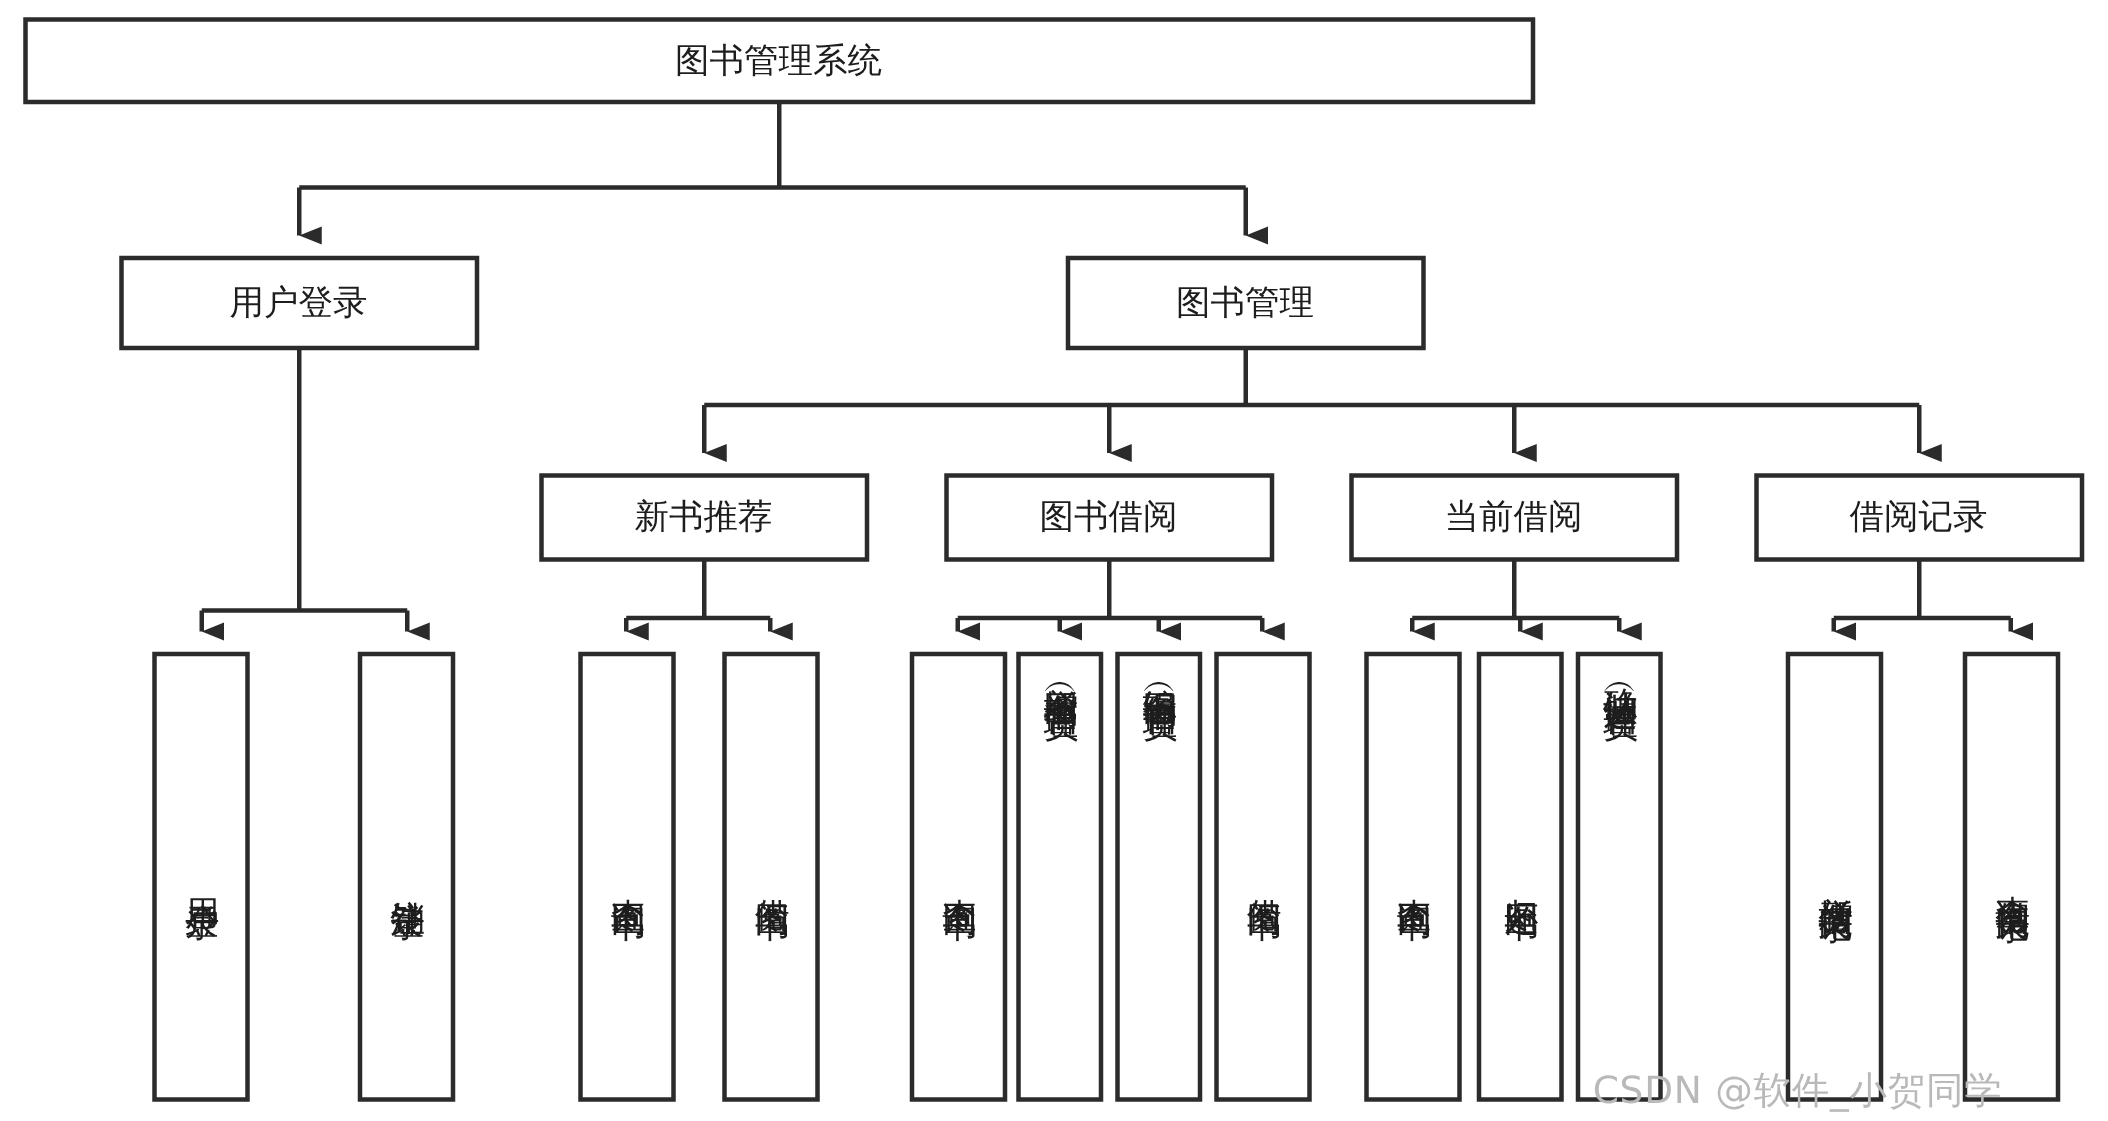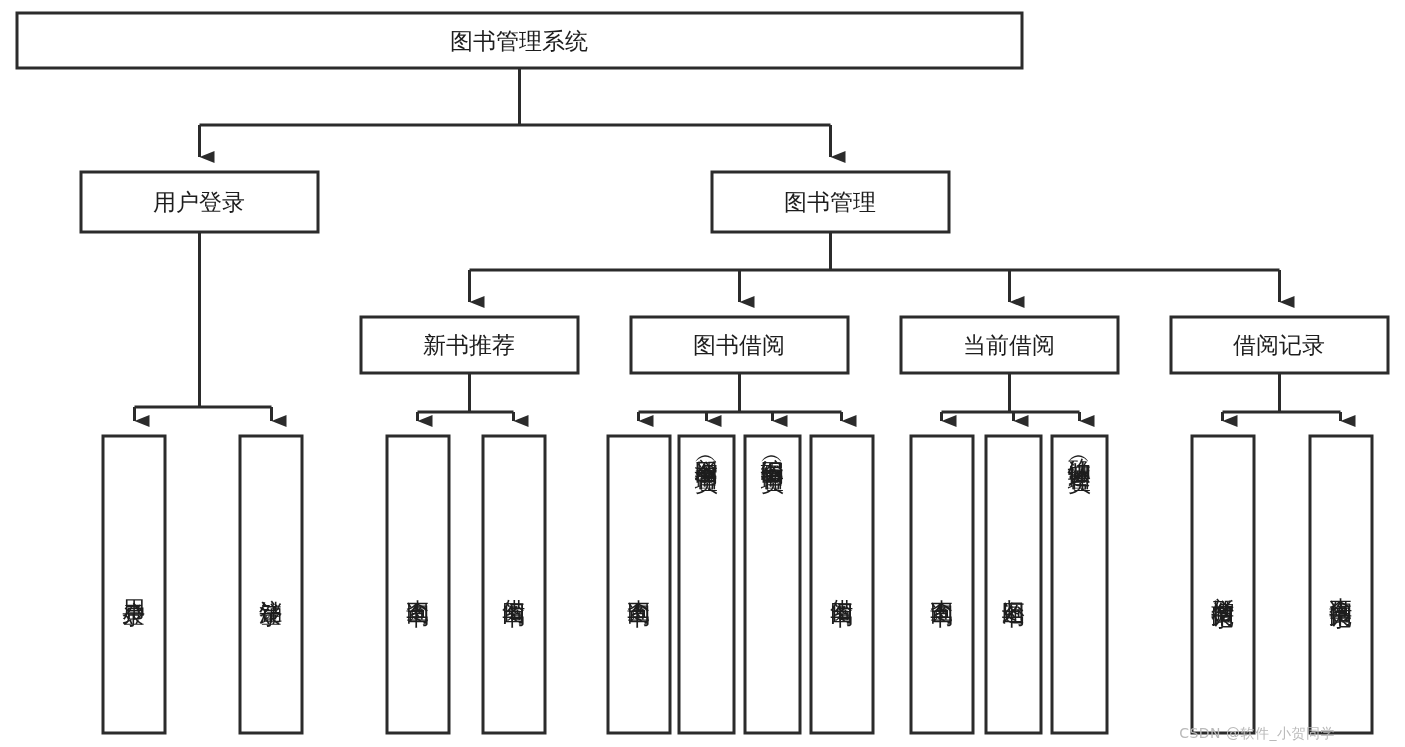--- a/index.html
+++ b/index.html
@@ -65,21 +65,21 @@
     letter-spacing: 2px;
     color: #1d1d1d;
     white-space: nowrap;
     text-align: center;
   }
   .watermark {
     position: absolute;
     right: 8px;
     bottom: 4px;
     font-family: "DejaVu Sans", "Liberation Sans", sans-serif;
-    font-size: 14px;
+    font-size: 25px;
     color: #b9b9b9;
     white-space: nowrap;
     letter-spacing: 0.5px;
   }
 </style>
 </head>
 <body>
 
 <div id="diagram-root">
 

